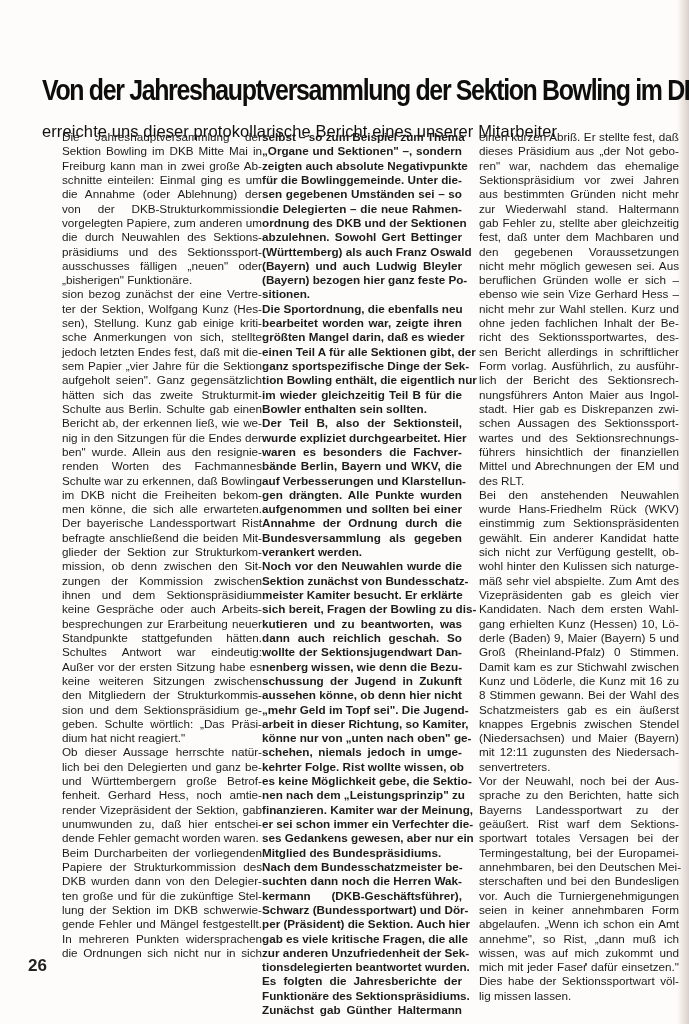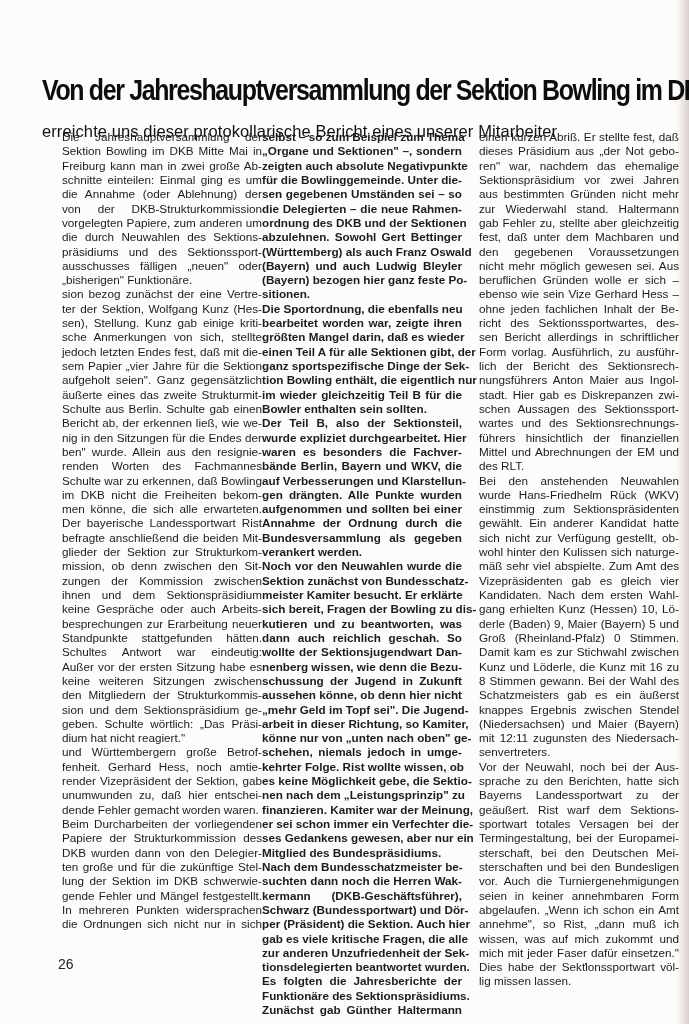--- a/index.html
+++ b/index.html
@@ -30,22 +30,22 @@
     position: absolute; top: 130px; width: 200px;
     font-size: 11.7px; line-height: 14.32px;
     color: #1c1c1c;
   }
   .col-1 { left: 62px; }
   .col-2 { left: 262px; font-weight: bold; }
   .col-3 { left: 479px; }
   .line { display: block; white-space: nowrap; text-align: justify; text-align-last: justify; height: 14.32px; overflow: visible; }
   .line.last { text-align-last: left; }
   .page-number {
-    position: absolute; left: 58px; top: 956px;
-    font-size: 14px; font-weight: normal; color: #222;
+    position: absolute; left: 28px; top: 956px;
+    font-size: 17px; font-weight: bold; color: #222;
   }
   .dot {
     position: absolute; left: 585px; top: 963px; width: 2px; height: 2px;
     background: #222; border-radius: 1px;
   }
 </style>
 </head>
 <body>
 
 <div class="page-edge"></div>
@@ -65,21 +65,21 @@
     <span class="line">präsidiums und des Sektionssport-</span>
     <span class="line">ausschusses fälligen „neuen" oder</span>
     <span class="line last">„bisherigen" Funktionäre.</span>
     <span class="line">sion bezog zunächst der eine Vertre-</span>
     <span class="line">ter der Sektion, Wolfgang Kunz (Hes-</span>
     <span class="line">sen), Stellung. Kunz gab einige kriti-</span>
     <span class="line">sche Anmerkungen von sich, stellte</span>
     <span class="line">jedoch letzten Endes fest, daß mit die-</span>
     <span class="line">sem Papier „vier Jahre für die Sektion</span>
     <span class="line">aufgeholt seien". Ganz gegensätzlich</span>
-    <span class="line">äußerte eines das zweite Strukturmit-</span>
+    <span class="line">hätten sich das zweite Strukturmit-</span>
     <span class="line">Schulte aus Berlin. Schulte gab einen</span>
     <span class="line">Bericht ab, der erkennen ließ, wie we-</span>
     <span class="line">nig in den Sitzungen für die Endes der</span>
     <span class="line">ben" wurde. Allein aus den resignie-</span>
     <span class="line">renden Worten des Fachmannes</span>
     <span class="line">Schulte war zu erkennen, daß Bowling</span>
     <span class="line">im DKB nicht die Freiheiten bekom-</span>
     <span class="line">men könne, die sich alle erwarteten.</span>
     <span class="line">Der bayerische Landessportwart Rist</span>
     <span class="line">befragte anschließend die beiden Mit-</span>
@@ -90,20 +90,22 @@
     <span class="line">keine Gespräche oder auch Arbeits-</span>
     <span class="line">besprechungen zur Erarbeitung neuer</span>
     <span class="line">Standpunkte stattgefunden hätten.</span>
     <span class="line">Schultes Antwort war eindeutig:</span>
     <span class="line">Außer vor der ersten Sitzung habe es</span>
     <span class="line">keine weiteren Sitzungen zwischen</span>
     <span class="line">den Mitgliedern der Strukturkommis-</span>
     <span class="line">sion und dem Sektionspräsidium ge-</span>
     <span class="line">geben. Schulte wörtlich: „Das Präsi-</span>
     <span class="line last">dium hat nicht reagiert."</span>
+    <span class="line">Ob dieser Aussage herrschte natür-</span>
+    <span class="line">lich bei den Delegierten und ganz be-</span>
     <span class="line">und Württembergern große Betrof-</span>
     <span class="line">fenheit. Gerhard Hess, noch amtie-</span>
     <span class="line">render Vizepräsident der Sektion, gab</span>
     <span class="line">unumwunden zu, daß hier entschei-</span>
     <span class="line last">dende Fehler gemacht worden waren.</span>
     <span class="line">Beim Durcharbeiten der vorliegenden</span>
     <span class="line">Papiere der Strukturkommission des</span>
     <span class="line">DKB wurden dann von den Delegier-</span>
     <span class="line">ten große und für die zukünftige Stel-</span>
     <span class="line">lung der Sektion im DKB schwerwie-</span>
@@ -181,20 +183,21 @@
     <span class="line">ren" war, nachdem das ehemalige</span>
     <span class="line">Sektionspräsidium vor zwei Jahren</span>
     <span class="line">aus bestimmten Gründen nicht mehr</span>
     <span class="line">zur Wiederwahl stand. Haltermann</span>
     <span class="line">gab Fehler zu, stellte aber gleichzeitig</span>
     <span class="line">fest, daß unter dem Machbaren und</span>
     <span class="line">den gegebenen Voraussetzungen</span>
     <span class="line">nicht mehr möglich gewesen sei. Aus</span>
     <span class="line">beruflichen Gründen wolle er sich –</span>
     <span class="line">ebenso wie sein Vize Gerhard Hess –</span>
+    <span class="line">nicht mehr zur Wahl stellen. Kurz und</span>
     <span class="line">ohne jeden fachlichen Inhalt der Be-</span>
     <span class="line">richt des Sektionssportwartes, des-</span>
     <span class="line">sen Bericht allerdings in schriftlicher</span>
     <span class="line">Form vorlag. Ausführlich, zu ausführ-</span>
     <span class="line">lich der Bericht des Sektionsrech-</span>
     <span class="line">nungsführers Anton Maier aus Ingol-</span>
     <span class="line">stadt. Hier gab es Diskrepanzen zwi-</span>
     <span class="line">schen Aussagen des Sektionssport-</span>
     <span class="line">wartes und des Sektionsrechnungs-</span>
     <span class="line">führers hinsichtlich der finanziellen</span>
@@ -219,21 +222,21 @@
     <span class="line">knappes Ergebnis zwischen Stendel</span>
     <span class="line">(Niedersachsen) und Maier (Bayern)</span>
     <span class="line">mit 12:11 zugunsten des Niedersach-</span>
     <span class="line last">senvertreters.</span>
     <span class="line">Vor der Neuwahl, noch bei der Aus-</span>
     <span class="line">sprache zu den Berichten, hatte sich</span>
     <span class="line">Bayerns Landessportwart zu der</span>
     <span class="line">geäußert. Rist warf dem Sektions-</span>
     <span class="line">sportwart totales Versagen bei der</span>
     <span class="line">Termingestaltung, bei der Europamei-</span>
-    <span class="line">sterschaft, bei den Deutschen Mei-</span>
+    <span class="line">annehmbaren, bei den Deutschen Mei-</span>
     <span class="line">sterschaften und bei den Bundesligen</span>
     <span class="line">vor. Auch die Turniergenehmigungen</span>
     <span class="line">seien in keiner annehmbaren Form</span>
     <span class="line">abgelaufen. „Wenn ich schon ein Amt</span>
     <span class="line">annehme", so Rist, „dann muß ich</span>
     <span class="line">wissen, was auf mich zukommt und</span>
     <span class="line">mich mit jeder Faser dafür einsetzen."</span>
     <span class="line">Dies habe der Sektionssportwart völ-</span>
     <span class="line last">lig missen lassen.</span>
   </div>

